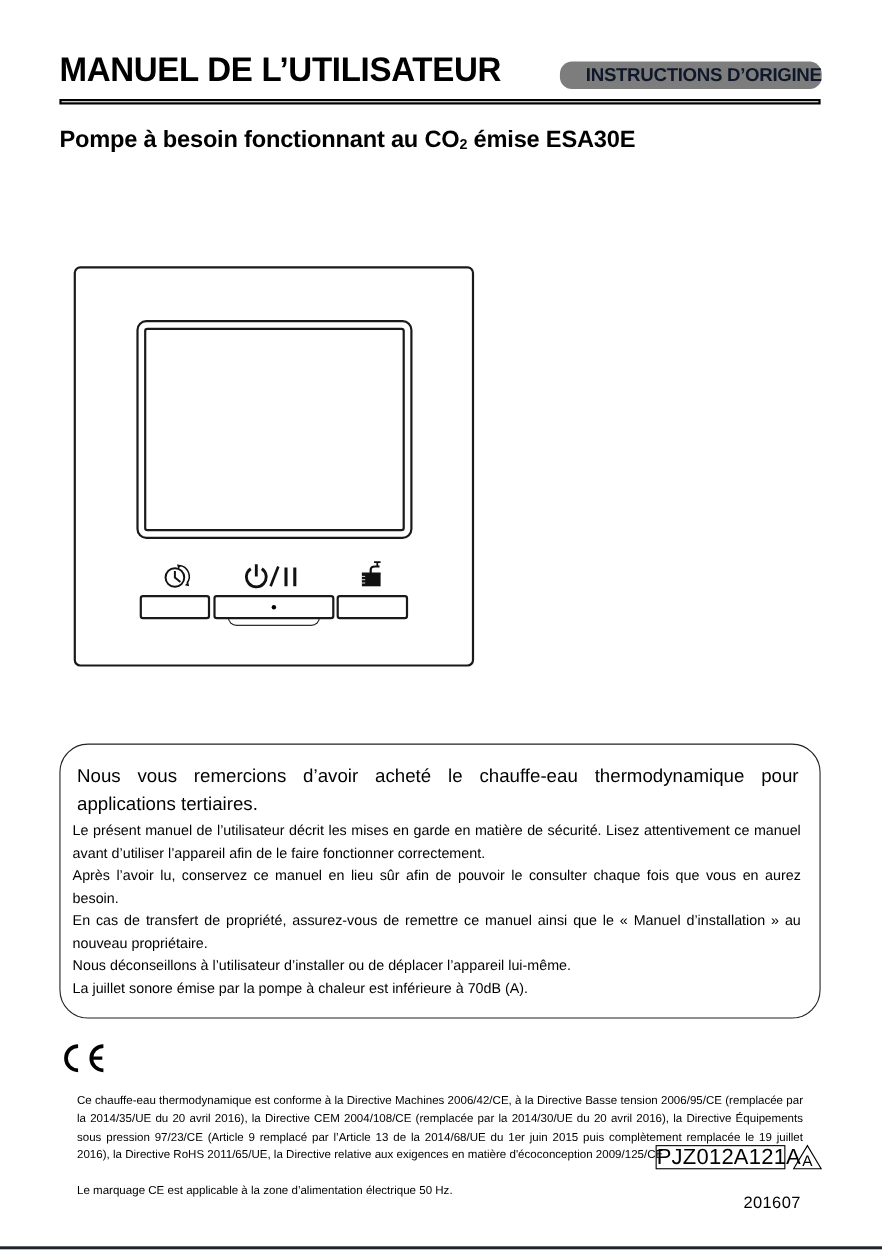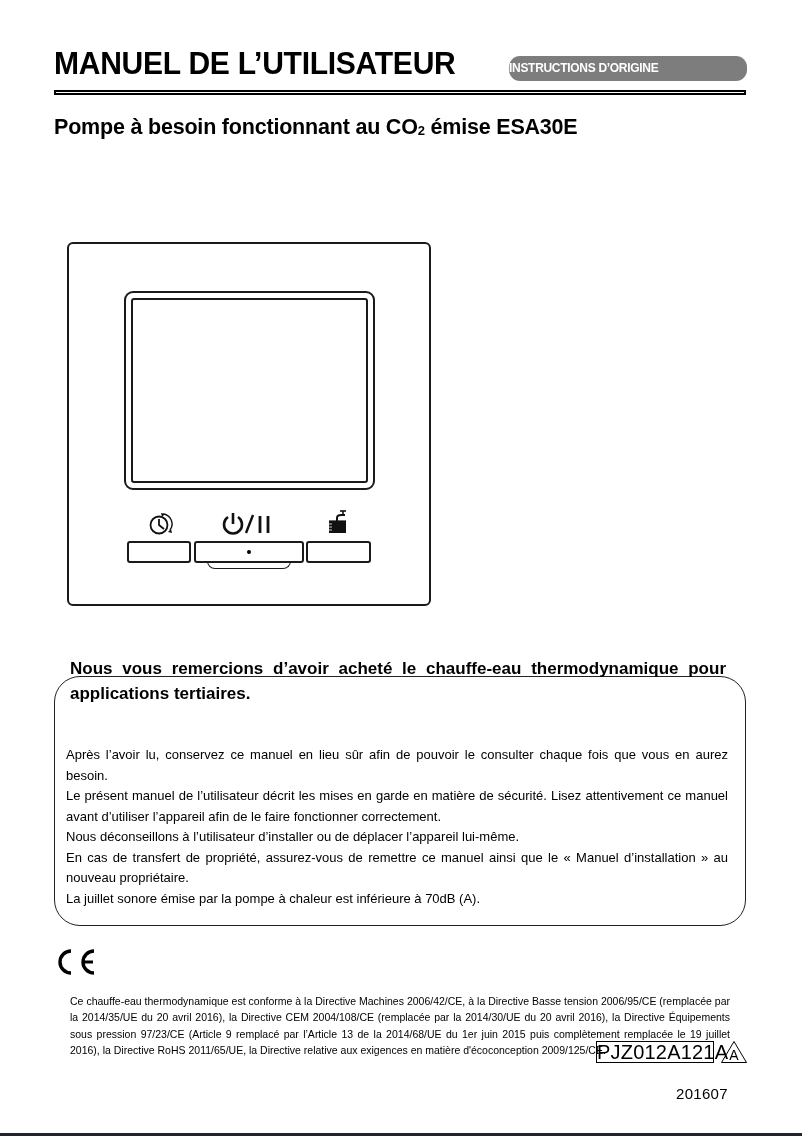--- a/index.html
+++ b/index.html
@@ -8,22 +8,22 @@
 
     .title {
       position: absolute; left: 54px; top: 46px;
       font-family: "Liberation Sans", sans-serif; font-weight: bold;
       font-size: 31px; letter-spacing: -0.3px; transform: scaleX(0.97); transform-origin: left;
       white-space: nowrap;
     }
     .badge {
       position: absolute; left: 509px; top: 56px; width: 238px; height: 25px;
       background: #7d7d7d; border-radius: 11px;
-      color: #ffffff; font-weight: bold; font-size: 12px; line-height: 25px;
-      text-align: left; letter-spacing: -0.3px; white-space: nowrap;
+      color: #0f172a; font-weight: bold; font-size: 17px; line-height: 25px;
+      text-align: right; letter-spacing: -0.3px; white-space: nowrap;
     }
     .rule {
       position: absolute; left: 54px; top: 90px; width: 692px; height: 5px;
       border: 2px solid #000; border-left-width: 2px; border-right-width: 2px;
       background: #fff;
     }
     .subtitle {
       position: absolute; left: 54px; top: 113px;
       font-weight: bold; font-size: 21.5px; line-height: 28px; white-space: nowrap;
       letter-spacing: -0.2px;
@@ -56,22 +56,22 @@
       position: absolute; left: 207px; top: 561px; width: 84px; height: 8px;
       border: 1.5px solid #1a1a1a; border-top: none; border-radius: 0 0 14px 14px;
     }
 
     
     .notice {
       position: absolute; left: 54px; top: 676px; width: 692px; height: 250px;
       border: 1.6px solid #222; border-radius: 26px;
     }
     .notice-head {
-      position: absolute; left: 70px; top: 656px; width: 656px;
-      font-weight: bold; font-size: 17px; line-height: 25px; text-align: justify;
+      position: absolute; left: 70px; top: 693px; width: 656px;
+      font-weight: normal; font-size: 17px; line-height: 25px; text-align: justify;
       text-align-last: left;
     }
     .notice-body {
       position: absolute; left: 66px; top: 745px; width: 662px;
       font-size: 13px; line-height: 20.5px; text-align: justify;
     }
     .notice-body p { margin: 0; }
 
     .ce {
       position: absolute; left: 54px; top: 948px;
@@ -143,35 +143,36 @@
   <div class="dev-btn" style="left:127px; top:541px; width:64px;"></div>
   <div class="dev-btn" style="left:194px; top:541px; width:110px;">
     <span class="dot"></span>
   </div>
   <div class="dev-btn" style="left:306px; top:541px; width:65px;"></div>
   <div class="btn-lip"></div>
 
   <div class="notice"></div>
   <div class="notice-head">Nous vous remercions d’avoir acheté le chauffe-eau thermodynamique pour applications tertiaires.</div>
   <div class="notice-body">
+    <p>Le présent manuel de l’utilisateur décrit les mises en garde en matière de sécurité. Lisez attentivement ce manuel avant d’utiliser l’appareil afin de le faire fonctionner correctement.</p>
     <p>Après l’avoir lu, conservez ce manuel en lieu sûr afin de pouvoir le consulter chaque fois que vous en aurez besoin.</p>
-    <p>Le présent manuel de l’utilisateur décrit les mises en garde en matière de sécurité. Lisez attentivement ce manuel avant d’utiliser l’appareil afin de le faire fonctionner correctement.</p>
+    <p>En cas de transfert de propriété, assurez-vous de remettre ce manuel ainsi que le « Manuel d’installation » au nouveau propriétaire.</p>
     <p>Nous déconseillons à l’utilisateur d’installer ou de déplacer l’appareil lui-même.</p>
-    <p>En cas de transfert de propriété, assurez-vous de remettre ce manuel ainsi que le « Manuel d’installation » au nouveau propriétaire.</p>
     <p>La juillet sonore émise par la pompe à chaleur est inférieure à 70dB (A).</p>
   </div>
 
   <svg class="ce" width="44" height="28" viewBox="0 0 44 28">
     <path d="M17 3 A11 11 0 1 0 17 25" fill="none" stroke="#000" stroke-width="3.4"></path>
     <path d="M40 3 A11 11 0 1 0 40 25" fill="none" stroke="#000" stroke-width="3.4"></path>
     <line x1="30" y1="14" x2="39" y2="14" stroke="#000" stroke-width="3"></line>
   </svg>
 
   <div class="legal">
     <p>Ce chauffe-eau thermodynamique est conforme à la Directive Machines 2006/42/CE, à la Directive Basse tension 2006/95/CE (remplacée par la 2014/35/UE du 20 avril 2016), la Directive CEM 2004/108/CE (remplacée par la 2014/30/UE du 20 avril 2016), la Directive Équipements sous pression 97/23/CE (Article 9 remplacé par l’Article 13 de la 2014/68/UE du 1er juin 2015 puis complètement remplacée le 19 juillet 2016), la Directive RoHS 2011/65/UE, la Directive relative aux exigences en matière d'écoconception 2009/125/CE.</p>
+    <p>Le marquage CE est applicable à la zone d’alimentation électrique 50 Hz.</p>
   </div>
 
   <div class="docref">PJZ012A121A</div>
   <svg class="rev" width="28" height="24" viewBox="0 0 28 24">
     <path d="M14 1.5 L26.5 22.5 L1.5 22.5 Z" fill="none" stroke="#000" stroke-width="1"></path>
     <text x="14" y="20" text-anchor="middle" font-family="Liberation Sans, sans-serif" font-size="14">A</text>
   </svg>
   <div class="date">201607</div>
 
   <div class="bottom-line"></div>

